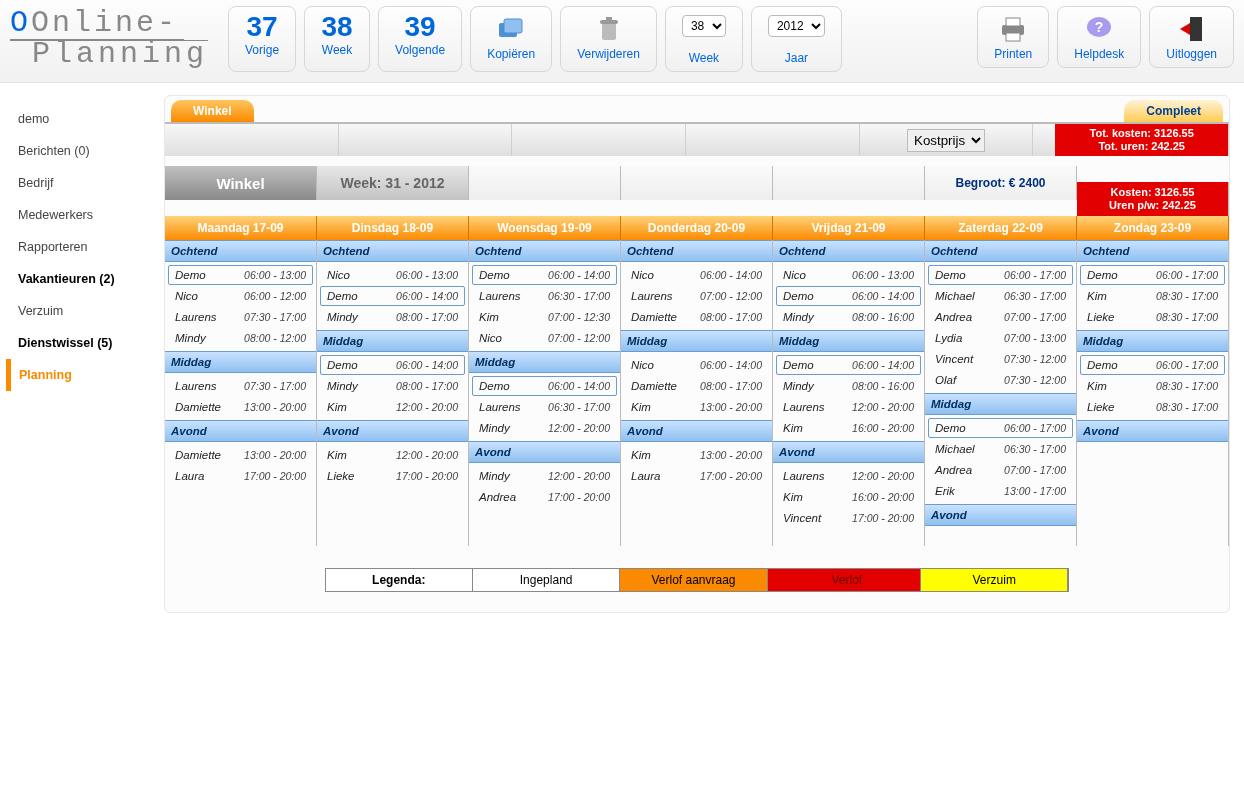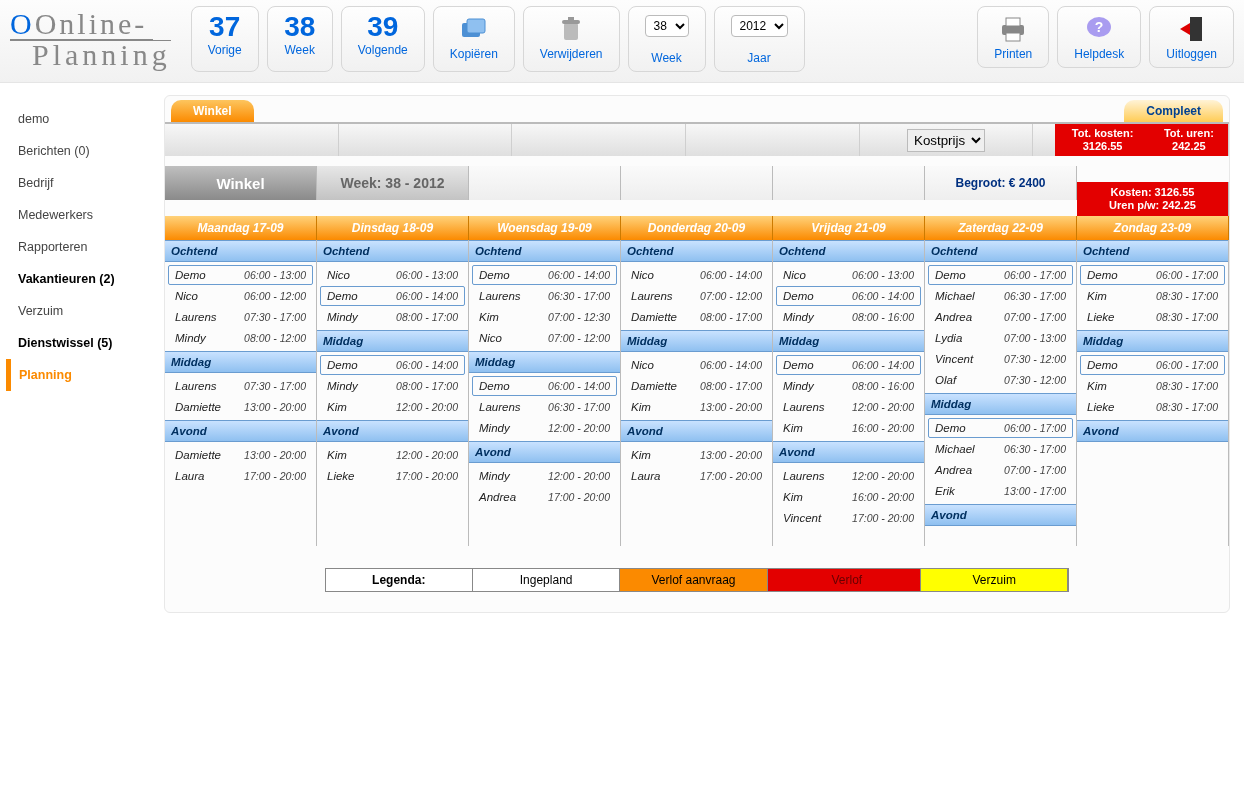--- a/index.html
+++ b/index.html
@@ -1,18 +1,18 @@
 <!DOCTYPE html>
 <html><head>
 <meta charset="utf-8">
 <style>
   * { box-sizing: border-box; }
   body { margin: 0; font-family: Verdana, Arial, sans-serif; font-size: 12px; background: #fff; }
   .topbar { display: flex; align-items: flex-start; padding: 6px 10px 10px; background: linear-gradient(#fdfdfd,#f1f1f1); border-bottom:1px solid #e5e5e5;}
-  .logo { font-family: Liberation Serif, serif; color:#888; font-size:30px; line-height:0.9; text-align:left; margin-right:20px; padding-top:4px;}
+  .logo { font-family: Liberation Mono, monospace; color:#888; font-size:30px; line-height:0.9; text-align:left; margin-right:20px; padding-top:4px;}
   .logo .l1 { letter-spacing:3px; border-bottom:1px solid #888; display:inline-block; padding:0 6px 2px 0;}
   .logo .l1 b { color:#0066dd; font-weight:normal;}
   .logo .l2 { letter-spacing:4px; padding-left:22px; border-top:1px solid #888;}
   .tb-group { display:flex; gap:8px; }
   .tb-btn { background: linear-gradient(#fefefe,#f1f1f1); border:1px solid #d7d7d7; border-radius:8px; text-align:center; color:#0066dd; cursor:pointer; padding:4px 16px 6px; min-width:66px; }
   .tb-btn .num { font-size:28px; font-weight:bold; color:#0066dd; }
   .tb-btn .ico { width:32px; height:32px; margin:2px auto 2px; display:block; }
   .tb-btn .lab { font-size:12px; }
   .tb-sel { padding-top:8px; }
   .tb-sel select { font-size:12px; border:1px solid #bbb; border-radius:4px; background:#fff; padding:2px 4px;}
@@ -23,29 +23,29 @@
   .sidebar .item.active { color:#fb8a00; font-weight:bold; border-left:5px solid #fb8a00; padding-left:8px; margin-left:-12px;}
   .sidebar .item.bold { font-weight:bold; color:#000;}
   .main { flex:1; background:#fcfcfc; margin:12px 14px; border:1px solid #e8e8e8; border-radius:6px; padding:0; overflow:hidden;}
   .tabrow { display:flex; align-items:flex-end; padding:0 6px; position:relative;}
   .tab { background: linear-gradient(#fdc55e,#fb8a00); color:#fff; font-weight:bold; border-radius:10px 10px 0 0; padding:4px 22px 4px; font-size:12px; margin-top:4px;}
   .tab.right { background: linear-gradient(#fff3d6,#ffcc55); color:#004090; margin-left:auto;}
   .subhead { display:flex; border-top:2px solid #bbb; background:linear-gradient(#f7f7f7,#dfdfdf);}
   .subhead > div { flex:1; border-right:1px solid #cfcfcf; height:32px; display:flex; align-items:center; justify-content:center;}
   .subhead .kost select { border:1px solid #bbb; padding:2px;}
   .subhead .begroot { font-weight:bold; color:#000;}
-  .subhead .totals { background:#e30000; color:#fff; font-weight:bold; text-align:center; line-height:1.2; font-size:11px; flex-direction:row; justify-content:center;margin-left:22px;}
+  .subhead .totals { background:#e30000; color:#fff; font-weight:bold; text-align:center; line-height:1.2; font-size:11px; flex-direction:column; justify-content:center;margin-left:22px;}
   .weekhead { display:flex; margin-top:10px;}
   .weekhead > div { flex:1; height:34px; border-right:1px solid #bbb; display:flex; align-items:center; justify-content:center; font-weight:bold;}
   .weekhead .winkel { background: linear-gradient(#bfbfbf,#8a8a8a); color:#fff; font-size:15px;}
   .weekhead .wk { background: linear-gradient(#e7e7e7,#c3c3c3); color:#666; font-size:14px;}
   .weekhead .blank { background:linear-gradient(#fafafa,#eee);}
   .weekhead .beg { background:linear-gradient(#fafafa,#eee); color:#003080; font-size:12px;}
   .weekhead .kred { background:#e30000; color:#fff; font-size:11px; line-height:1.2; flex-direction:column;margin-top:16px;}
-  .dayrow { display:flex;font-style:italic;}
+  .dayrow { display:flex;}
   .dayrow > div { flex:1; text-align:center; background: linear-gradient(#ffd27a,#fb8a00); color:#fff; font-weight:bold; padding:5px 0; border-right:1px solid #cc7a00; font-size:12px;}
   .grid { display:flex;font-style:italic;}
   .daycol { flex:1; border-right:1px solid #bbb;}
   .shifthead { background: linear-gradient(#c9e2ff,#8fc0f0); color:#003060; font-weight:bold; padding:4px 6px; border-top:1px solid #6a9cd0; border-bottom:1px solid #6a9cd0; font-size:11.5px;}
   .shifts { padding:2px 3px; min-height:20px;}
   .shift { display:flex; justify-content:space-between; padding:3px 6px; border:1px solid transparent; border-radius:2px; margin:1px 0; font-size:11.5px; color:#222;}
   .shift.boxed { border-color:#6a9cd0;}
   .shift .time { font-size:10.5px; color:#444;}
   .legend { display:flex; margin:22px auto 20px; width:70%; border:1px solid #888;}
   .legend > div { flex:1; text-align:center; padding:4px 0; font-size:12px; border-right:1px solid #888;}
@@ -155,21 +155,21 @@
           <select><option>Kostprijs</option></select>
         </div>
       <div class="totals">
         <div>Tot. kosten: 3126.55</div>
         <div>Tot. uren: 242.25</div>
       </div>
     </div>
 
     <div class="weekhead">
       <div class="winkel">Winkel</div>
-      <div class="wk">Week: 38 - 2012</div>
+      <div class="wk">Week: 31 - 2012</div>
       <div class="blank"></div>
       <div class="blank"></div>
       <div class="blank"></div>
       <div class="beg">Begroot: € 2400</div>
       <div class="kred">
         <div>Kosten: 3126.55</div>
         <div>Uren p/w: 242.25</div>
       </div>
     </div>
 

